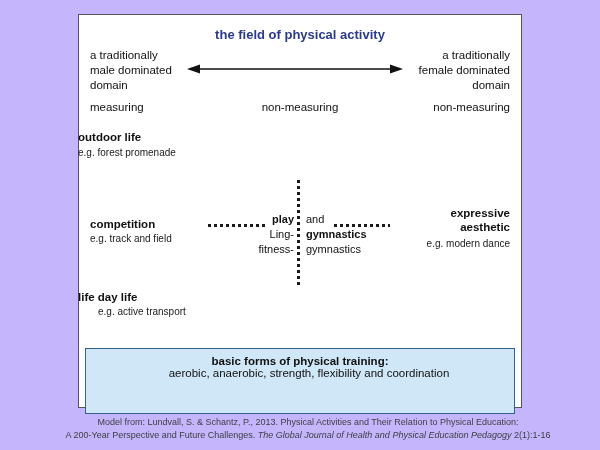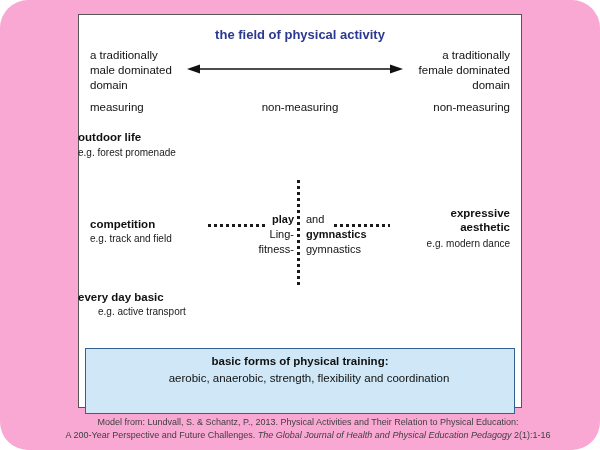--- a/index.html
+++ b/index.html
@@ -1,18 +1,18 @@
 <!DOCTYPE html>
 <html><head>
 <meta charset="utf-8">
 <style>
   * { margin:0; padding:0; box-sizing:border-box; }
   html,body { background:#ffffff; }
   body { font-family:"Liberation Sans", sans-serif; color:#111; }
-  .page { position:relative; width:600px; height:450px; background:#f9a8d4; overflow:hidden;border-radius:28px; }
+  .page { position:relative; width:600px; height:450px; background:#c4b5fd; overflow:hidden; }
   .abs { position:absolute; }
   .pre { white-space:pre-line; }
   .txt { font-size:11.5px; line-height:15px; color:#111; }
   .small { font-size:10px; line-height:13px; color:#1a1a1a; }
   .bold { font-weight:bold; }
   .center-text { text-align:left; }
 
   .outer-box { left:78px; top:14px; width:444px; height:394px; border:1px solid #555; background:#fff; }
 
   .title { left:78px; top:27px; width:444px; text-align:center;
@@ -46,21 +46,21 @@
 
   .expressive-label   { right:90px; top:206px; text-align:right; line-height:14px; }
   .expressive-example { right:90px; top:237px; }
 
   .everyday-label   { left:78px; top:290px; width:444px; }
   .everyday-example { left:78px; top:305px; width:447px;padding-left:20px; }
 
   .training-box { left:85px; top:348px; width:430px; height:66px;
                   background:#cfe7f7; border:1px solid #31618c; text-align:center; }
   .training-heading { margin-top:6px; font-size:11.5px; font-weight:bold; }
-  .training-items   { margin-top:5px; font-size:11.5px;padding-left:18px; }
+  .training-items   { font-size:11.5px;padding-left:18px; }
 
   .citation { left:8px; top:416px; width:600px; text-align:center;
               font-size:9px; line-height:12.5px; color:#404040; }
   .citation .it { font-style:italic; }
 </style>
 </head>
 <body>
 
 <div class="page">
 
@@ -103,21 +103,21 @@
     <div>gymnastics</div>
   </div>
 
   <div class="abs txt bold competition-label">competition</div>
   <div class="abs small competition-example">e.g. track and field</div>
 
   <div class="abs txt bold pre expressive-label">expressive
 aesthetic</div>
   <div class="abs small expressive-example">e.g. modern dance</div>
 
-  <div class="abs txt bold center-text everyday-label">every day basic</div>
+  <div class="abs txt bold center-text everyday-label">life day life</div>
   <div class="abs small center-text everyday-example">e.g. active transport</div>
 
   <div class="abs training-box">
     <div class="training-heading">basic forms of physical training:</div>
     <div class="training-items">aerobic, anaerobic, strength, flexibility and coordination</div>
   </div>
 
   <div class="abs citation">
     <div>Model from: Lundvall, S. &amp; Schantz, P., 2013. Physical Activities and Their Relation to Physical Education:</div>
     <div><span>A 200-Year Perspective and Future Challenges. </span><span class="it">The Global Journal of Health and Physical Education Pedagogy</span><span> 2(1):1-16</span></div>

